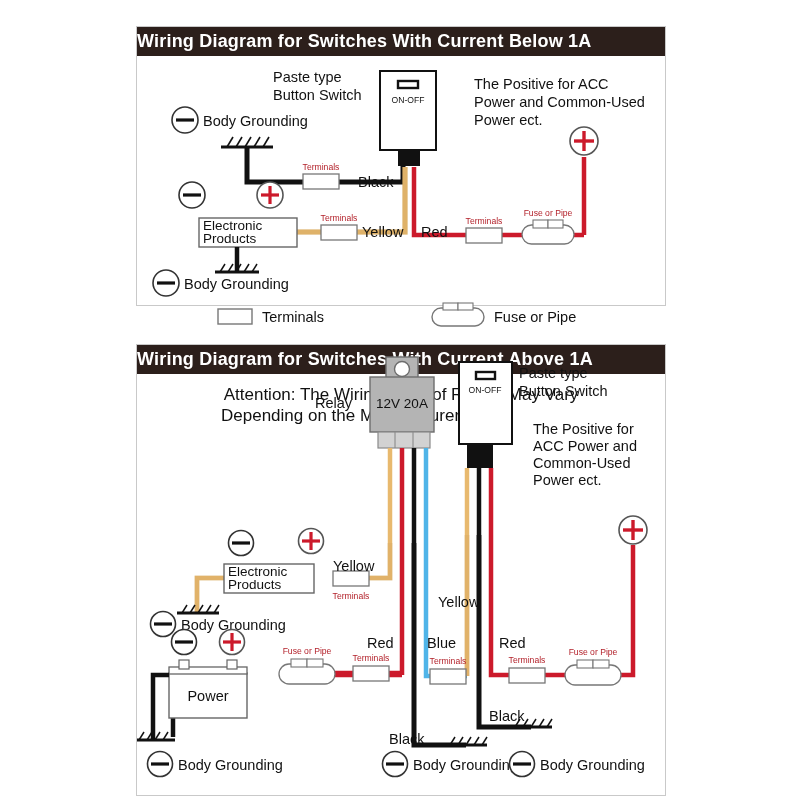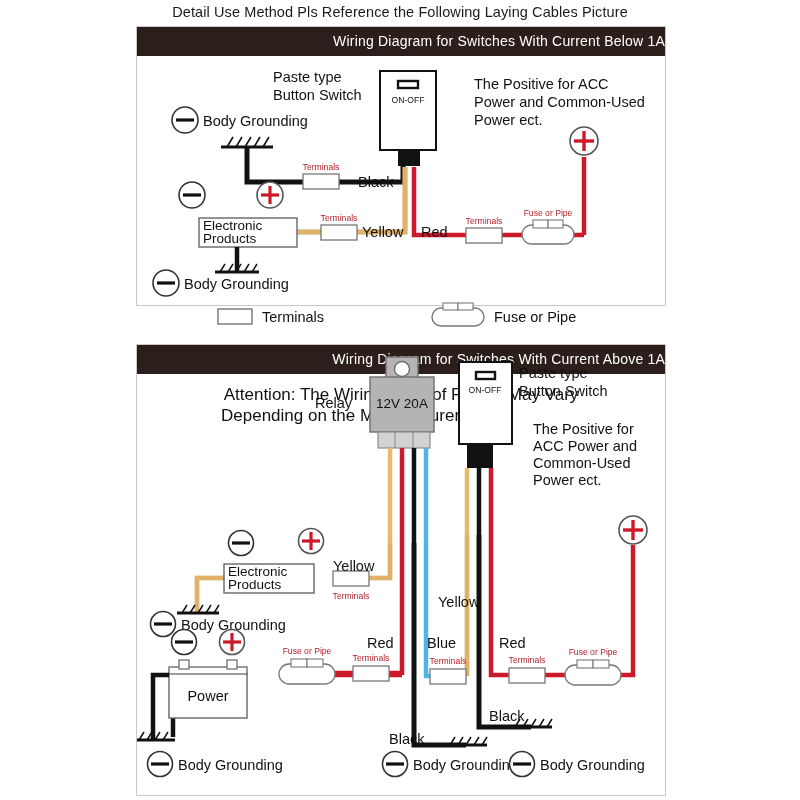--- a/index.html
+++ b/index.html
@@ -5,40 +5,40 @@
   html,body{margin:0;padding:0;background:#ffffff;}
   body{width:800px;height:800px;font-family:"Liberation Sans",sans-serif;overflow:hidden;}
   #root{position:relative;width:800px;height:800px;background:#fff;}
   .caption{
     position:absolute;left:0;top:4px;width:800px;text-align:center;
     font-size:14.5px;color:#1b1b1b;letter-spacing:.1px;
   }
   .panel{position:absolute;background:#fff;border:1px solid #c9c9c9;}
   .bar{
     position:absolute;left:0;top:0;width:100%;height:29px;background:#2c1f1b;
-    color:#fff;font-size:14px;line-height:29px;text-align:right;letter-spacing:.2px;
+    color:#fff;font-size:18px;line-height:29px;text-align:left;letter-spacing:.2px;
     white-space:nowrap;
+    font-weight:bold;
   }
   .svgwrap{position:absolute;left:0;top:0;width:100%;height:100%;}
   svg{display:block;}
   .t{font-family:"Liberation Sans",sans-serif;fill:#111;}
   .t-big{font-size:14.5px;}
   .t-mid{font-size:13.5px;}
   .t-attn{font-size:17px;}
   .t-red{fill:#b3222b;font-size:8.6px;}
   .t-onoff{font-size:8.6px;fill:#111;}
   .t-relay{font-size:13.5px;fill:#111;}
   .legendtext{font-size:14.5px;fill:#111;}
 </style>
 </head>
 <body>
 
 <div id="root">
 
-  <div class="caption">Detail Use Method Pls Reference the Following Laying Cables Picture</div>
 
   <div class="panel" style="left:136px;top:26px;width:528px;height:278px;">
     <div class="bar">Wiring Diagram for Switches With Current Below 1A</div>
 
     <svg class="svgwrap" viewBox="0 0 528 278" width="528" height="278">
 
       <g>
         <path d="M110,120 L110,155 L266,155 L266,133" fill="none" stroke="#111111" stroke-width="5"></path>
       </g>
 

